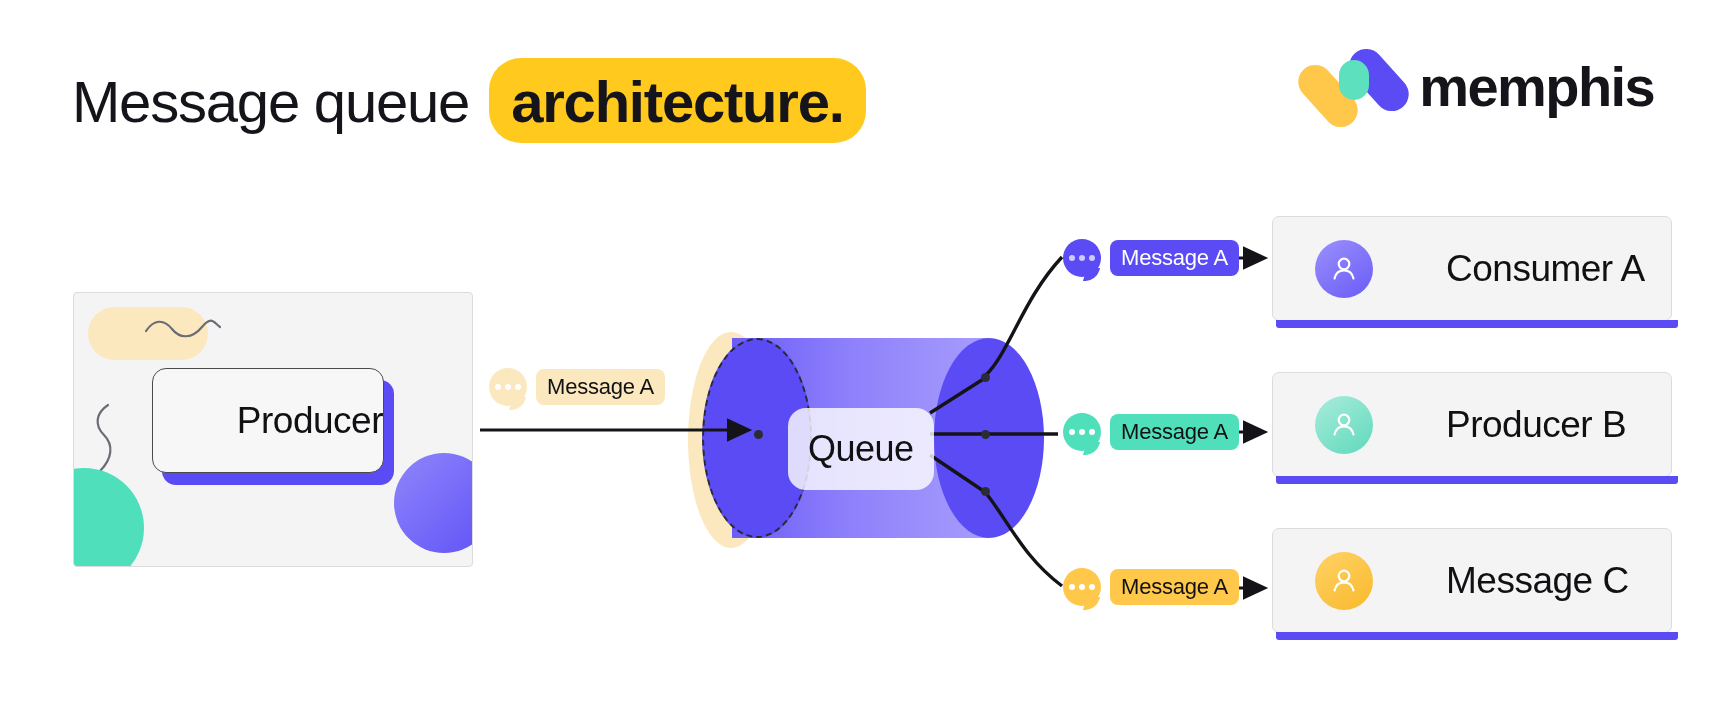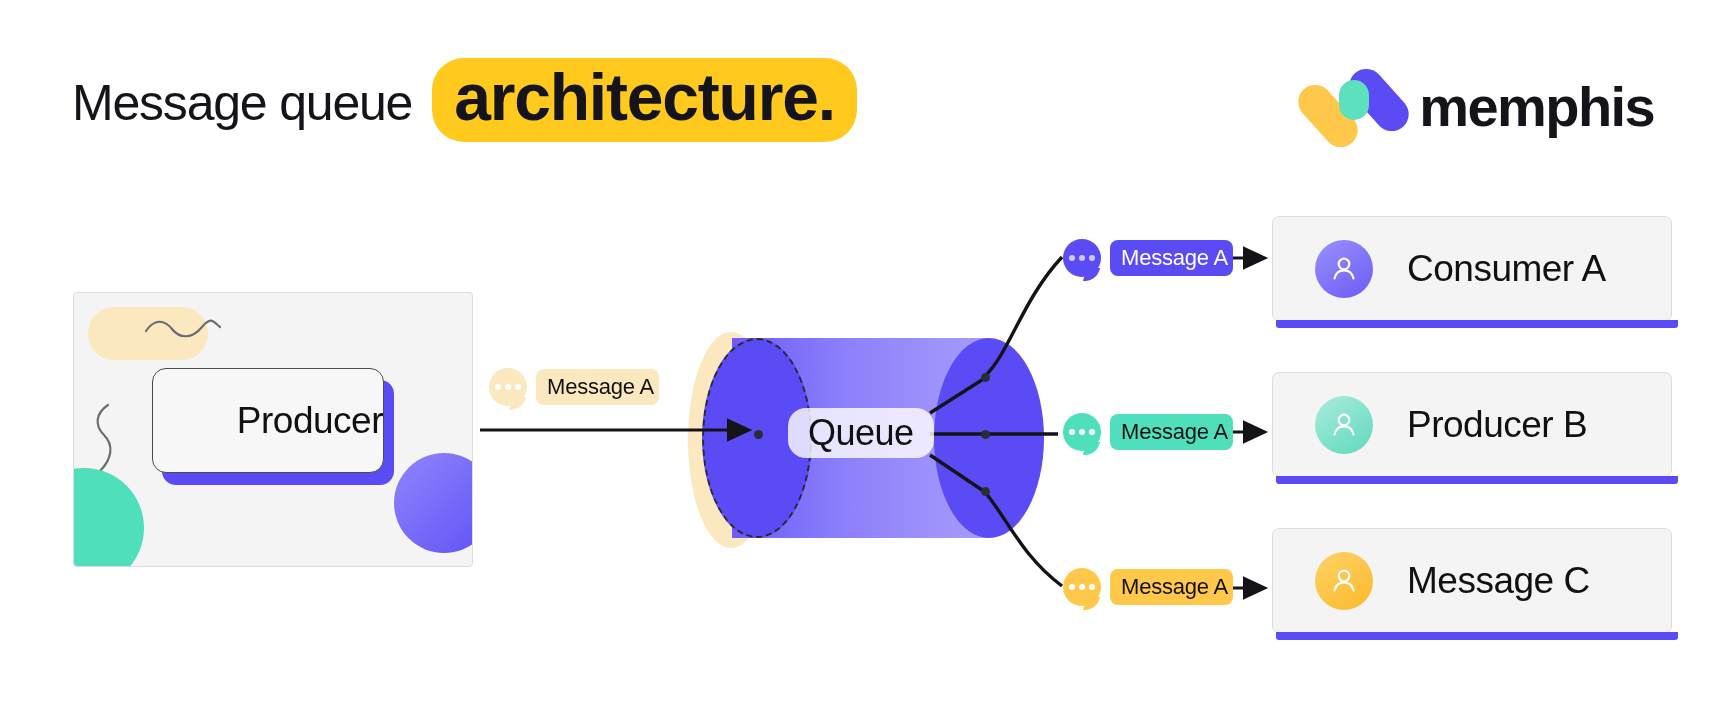--- a/index.html
+++ b/index.html
@@ -16,43 +16,43 @@
   #page { position: relative; width: 1722px; height: 703px; background: #fff; }
 
   
   #title-row {
     position: absolute;
     left: 72px; top: 58px;
     display: flex; align-items: baseline;
     white-space: nowrap;
   }
   #title-plain {
-    font-size: 50px;
+    font-size: 58px;
     font-weight: 400;
     color: #15141a;
     letter-spacing: -1.2px;
   }
   #title-highlight {
-    font-size: 66px;
+    font-size: 58px;
     font-weight: 600;
     color: #15141a;
     letter-spacing: -1.2px;
     background: #ffc91e;
     border-radius: 32px;
-    padding: 6px 22px 12px 22px;
+    padding: 15px 22px 12px 22px;
     margin-left: 20px;
     line-height: 1;
     display: inline-block;
     text-align: center;
   }
 
   
   #logo {
     position: absolute;
-    right: 68px; top: 68px;
+    right: 68px; top: 48px;
     display: flex; align-items: center; gap: 18px;
   }
   #logo-mark { position: relative; width: 92px; height: 76px; }
   #logo-mark .cap { position: absolute; border-radius: 999px; }
   #logo-yellow {
     width: 34px; height: 72px;
     background: #ffc84a;
     left: 2px; top: 12px;
     transform: rotate(-42deg);
   }
@@ -169,21 +169,21 @@
     position: absolute;
     left: 14px; top: 8px;
     width: 110px; height: 200px;
     background: #5a4bf5;
     border-radius: 50%;
     border: 2px dashed #2a2a33;
   }
   #queue-label {
     position: absolute;
     left: 100px; top: 78px;
-    padding: 4px 20px;
+    padding: 20px 20px;
     background: rgba(255,255,255,0.80);
     border-radius: 18px;
     font-size: 36px;
     color: #111113;
     letter-spacing: -0.5px;
     z-index: 6;
   }
   .queue-dot {
     position: absolute;
     width: 9px; height: 9px;
@@ -222,21 +222,21 @@
     border-radius: 0 0 10px 0;
     transform: skewX(-18deg);
   }
   .msg-bubble i {
     display: block;
     width: 6px; height: 6px;
     border-radius: 50%;
     z-index: 2;
   }
   .msg-pill {
-    padding: 6px 5px 7px 11px;
+    padding: 6px 11px 7px 11px;
     border-radius: 8px;
     font-size: 22px;
     letter-spacing: -0.2px;
     white-space: nowrap;
     line-height: 1.05;
   }
 
   
   .v-cream  .msg-bubble { background: #fbe8bf; }
   .v-cream  .msg-bubble i { background: #ffffff; }
@@ -288,20 +288,21 @@
     flex: none;
     display: flex; align-items: center; justify-content: center;
   }
   .av-purple { background: linear-gradient(145deg, #9a90fc 0%, #6a5bf7 100%); }
   .av-teal   { background: linear-gradient(145deg, #a9ecdc 0%, #5fd9bb 100%); }
   .av-yellow { background: linear-gradient(145deg, #ffd266 0%, #f9b92c 100%); }
 
   .consumer-name {
     font-size: 37px; color: #111113; letter-spacing: -0.5px;
     white-space: nowrap;
+    margin-left: 39px;
   }
 </style>
 </head>
 <body>
 
 <div id="page">
 
   <div id="title-row">
     <span id="title-plain">Message queue</span>
     <span id="title-highlight">architecture.</span>

